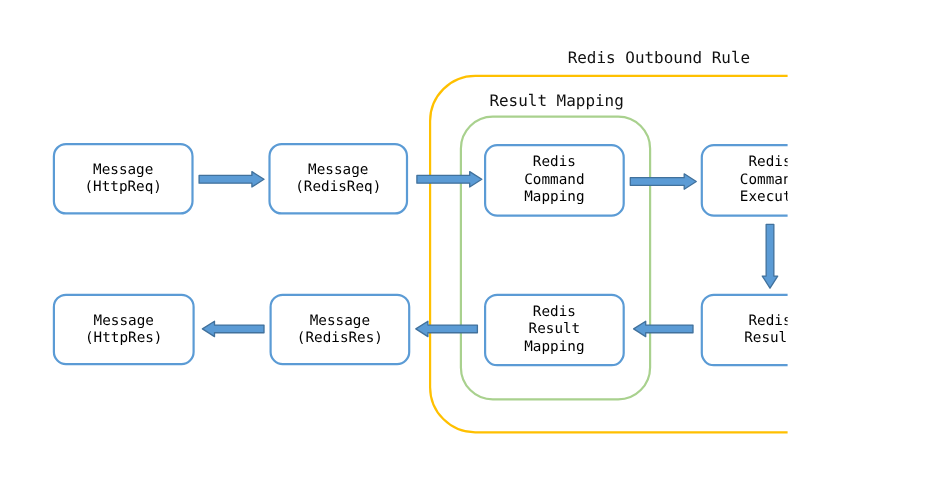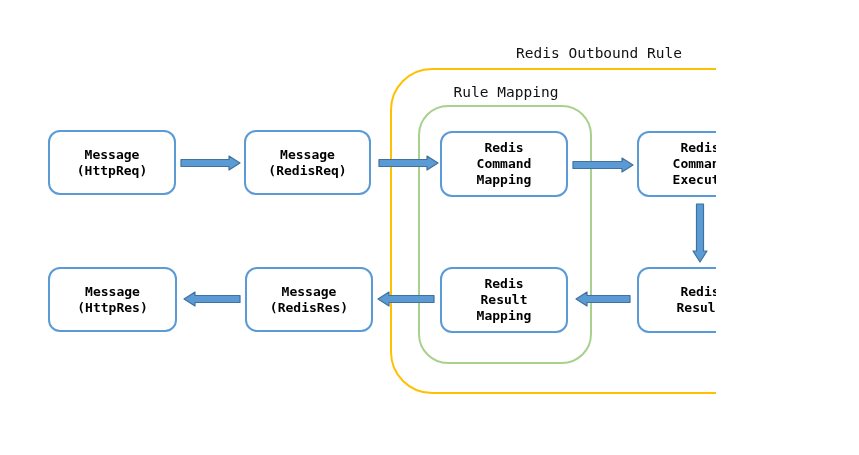--- a/index.html
+++ b/index.html
@@ -54,37 +54,37 @@
     box-sizing: border-box;
     background: #ffffff;
     border: 2px solid #5B9BD5;
     border-radius: 12px;
     display: flex;
     align-items: center;
     justify-content: center;
     text-align: center;
   }
   .node-label {
-    font-weight: bold;
+    font-weight: normal;
     font-size: 13px;
     line-height: 16px;
     color: #000000;
     white-space: pre-line;
   }
 </style>
 </head>
 <body>
 
 <div class="canvas">
 
   <div class="group group-outbound"></div>
   <div class="group group-mapping"></div>
 
   <div class="group-label label-outbound">Redis Outbound Rule</div>
-  <div class="group-label label-mapping">Rule Mapping</div>
+  <div class="group-label label-mapping">Result Mapping</div>
 
   <svg class="arrows" width="859" height="455">
     <polygon class="arrow" points="181,159.5 229,159.5 229,156 240,163 229,170 229,166.5 181,166.5"></polygon>
     <polygon class="arrow" points="379,159.5 427,159.5 427,156 438,163 427,170 427,166.5 379,166.5"></polygon>
     <polygon class="arrow" points="573,161.5 622,161.5 622,158 633,165 622,172 622,168.5 573,168.5"></polygon>
     <polygon class="arrow" points="696.5,204 703.5,204 703.5,251 707,251 700,262 693,251 696.5,251"></polygon>
     <polygon class="arrow" points="630,295.5 587,295.5 587,292 576,299 587,306 587,302.5 630,302.5"></polygon>
     <polygon class="arrow" points="434,295.5 389,295.5 389,292 378,299 389,306 389,302.5 434,302.5"></polygon>
     <polygon class="arrow" points="240,295.5 195,295.5 195,292 184,299 195,306 195,302.5 240,302.5"></polygon>
   </svg>

